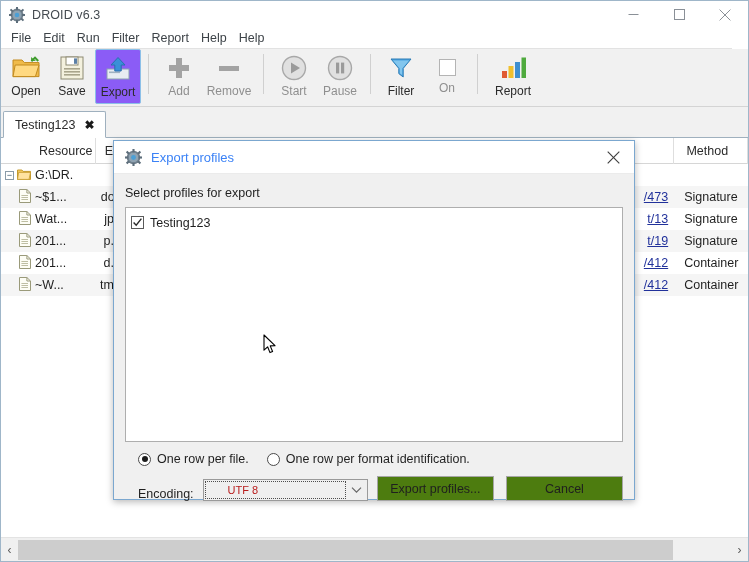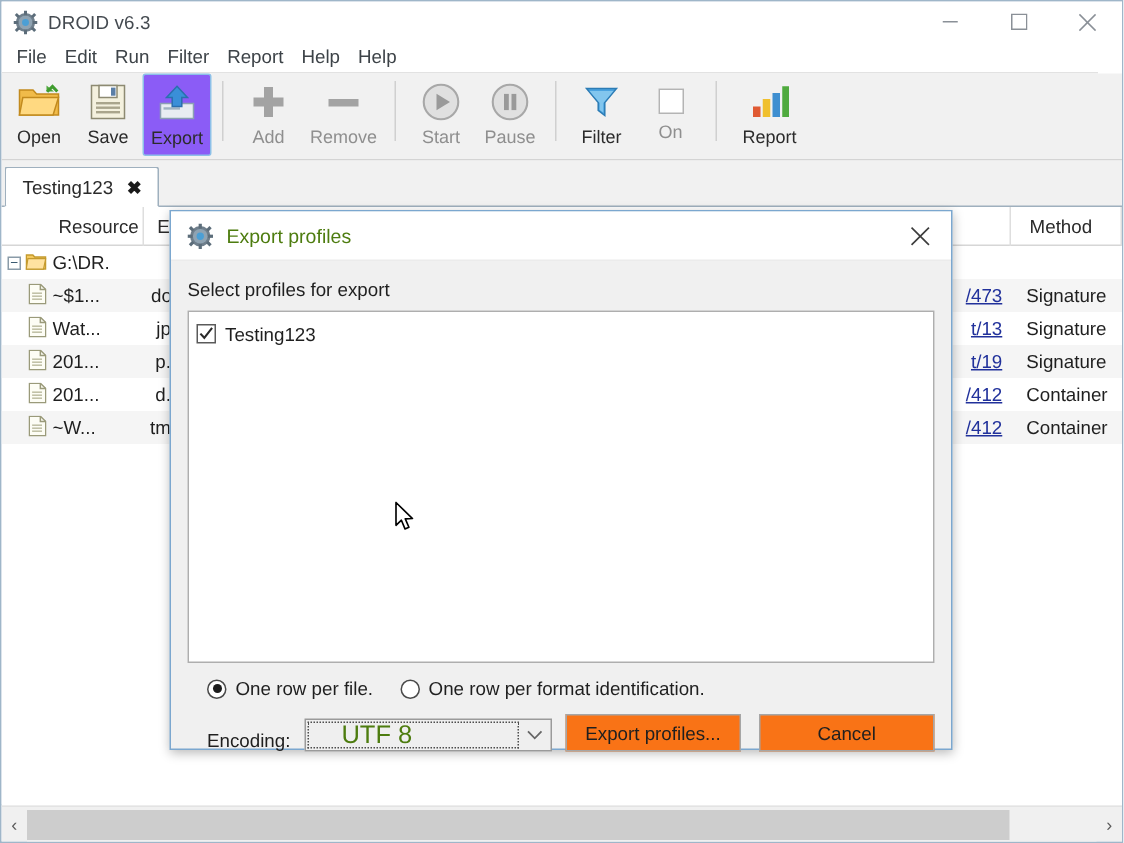--- a/index.html
+++ b/index.html
@@ -191,21 +191,21 @@
     border: 1px solid #7ba7cf;
     box-shadow: 0 2px 7px rgba(0,0,0,.28);
   }
   .dlg-title {
     height: 33px; background: #ffffff;
     display: flex; align-items: center;
     border-bottom: 1px solid #ebebeb;
   }
   .dlg-ico { margin-left: 11px; display: flex; }
   .dlg-title-text {
-    margin-left: 9px; font-size: 13px; color: #4d7c0f;
+    margin-left: 9px; font-size: 13px; color: #3b82f6;
   }
   .dlg-close {
     margin-left: auto; width: 42px; height: 33px;
     display: flex; align-items: center; justify-content: center;
     color: #3c3c3c;
   }
   .dlg-body { padding: 12px 11px 0 11px; }
   .dlg-label { font-size: 12.5px; color: #1f1f1f; margin-bottom: 7px; }
   .listbox {
     height: 235px; background: #ffffff;
@@ -237,33 +237,33 @@
     padding: 10px 0 0 13px;
   }
   .enc-label { font-size: 12.5px; color: #1f1f1f; width: 58px; }
   .combo {
     width: 175px; height: 22px; background: #efefef;
     border: 1px solid #9a9a9a;
     display: flex; align-items: center;
     position: relative;
   }
   .combo .val {
-    font-size: 17px; color: #4d7c0f;
+    font-size: 11px; color: #b91c1c;
     padding-left: 22px;
     border: 1px dotted #4d4d4d;
     height: 18px; line-height: 16px;
     flex: 1; margin: 1px;
   }
   .combo .arr {
     width: 20px; height: 20px;
     display: flex; align-items: center; justify-content: center;
     color: #555; font-size: 9px;
   }
   .btn {
-    height: 25px; background: #f97316;
+    height: 25px; background: #4d7c0f;
     border: 1px solid #a6a6a6;
     display: flex; align-items: center; justify-content: center;
     font-size: 12.5px; color: #1f1f1f;
   }
   .btn.export { width: 124px; }
   .btn.cancel { width: 124px; margin-left: 3px; }
 
   
   .cursor { position: absolute; left: 262px; top: 333px; pointer-events: none; }
 </style>

